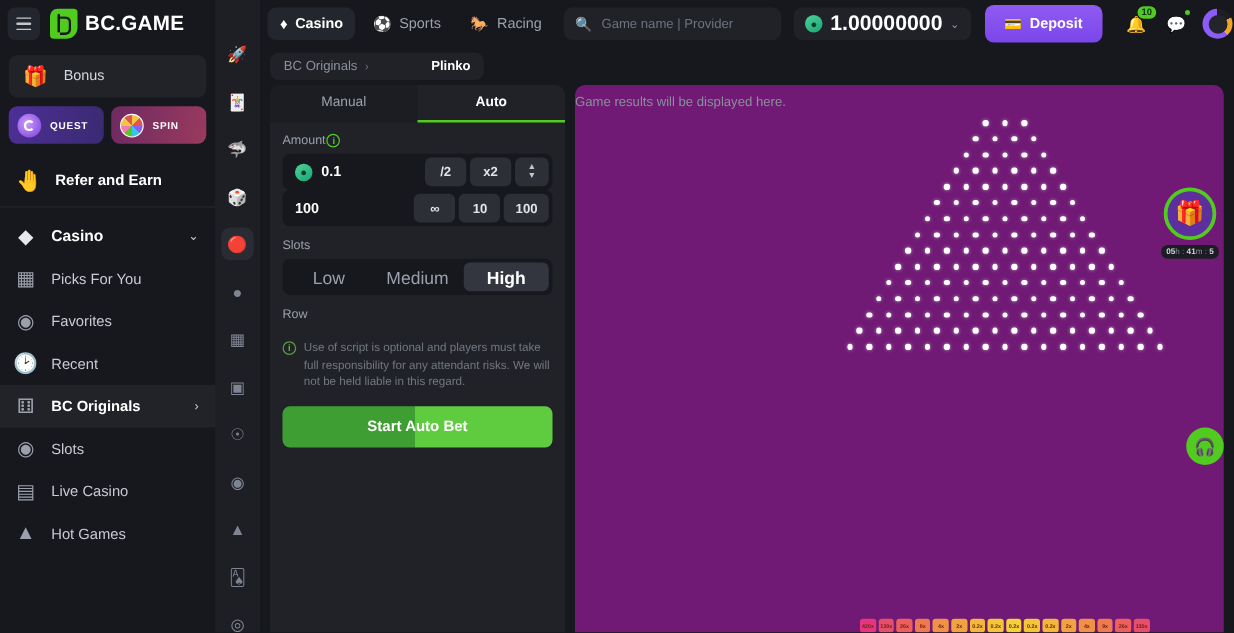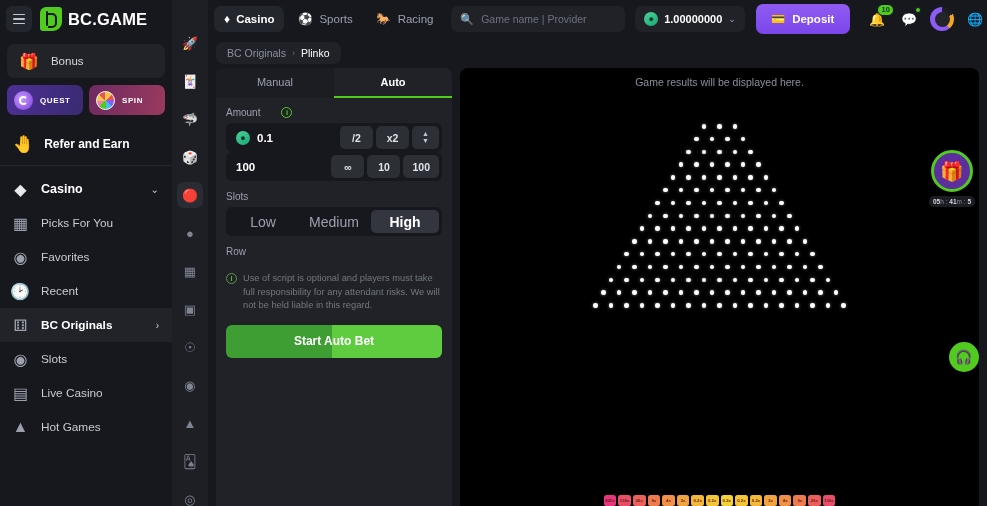--- a/index.html
+++ b/index.html
@@ -127,21 +127,21 @@
   }
   .search input::placeholder { color:#6d727e; }
   .search .si { color:#8b909c; font-size:11px; }
 
   .balance {
     height:26px;background:#202228;border-radius:7px;display:flex;align-items:center;gap:6px;
     padding:0 9px;margin-left:6px;cursor:pointer;
   }
   .coin { width:14px;height:14px;border-radius:50%;background:linear-gradient(145deg,#4fd39a,#17a673);
     display:flex;align-items:center;justify-content:center;font-size:9px;font-weight:700;color:#0f3b2a; }
-  .balance .bv { font-size:11px;font-weight:700;color:#fff; }
+  .balance .bv { font-size:17px;font-weight:700;color:#fff; }
   .balance .cv { font-size:9px;color:#9ba0ac; }
 
   .deposit {
     height:30px;background:linear-gradient(180deg,#8f5bf2,#7b46ea);border:none;border-radius:7px;
     padding: 0 16px; color:#fff;font-size:11.5px;font-weight:700;cursor:pointer;margin-left:7px;
     display:flex;align-items:center;gap:6px; font-family:"Liberation Sans",sans-serif;
   }
   .tb-icons { display:flex;align-items:center;gap:10px;margin-left:12px; }
   .tbi { position:relative;width:22px;height:22px;display:flex;align-items:center;justify-content:center;
     color:#9ba0ac;font-size:13px;cursor:pointer; }
@@ -157,38 +157,38 @@
   }
   .avatar::after{content:"";width:15px;height:15px;border-radius:50%;background:#23252b;}
 
   .breadcrumb-bar { height:30px;display:flex;align-items:center;padding-left:8px; }
   .breadcrumb {
     background:#202228;border-radius:7px;height:22px;display:flex;align-items:center;gap:6px;
     padding:0 11px;
   }
   .bc-a { font-size:10.5px;color:#8b909c;cursor:pointer; }
   .bc-s { font-size:9px;color:#6d727e; }
-  .bc-c { font-size:10.5px;color:#fff;font-weight:400; }
+  .bc-c { font-size:10.5px;color:#fff;font-weight:700;margin-left:44px; }
 
   .game-wrap { flex:1; display:flex; gap:8px; padding: 0 8px 0 8px; min-height:0; }
 
   
   .bet-panel {
     width:236px;flex:0 0 236px;background:#202228;border-radius:8px 8px 0 0;display:flex;flex-direction:column;
     overflow:hidden;
   }
   .bp-tabs { display:flex;height:30px;background:#1b1d22;flex:0 0 30px; }
   .bp-tab {
     flex:1;display:flex;align-items:center;justify-content:center;font-size:11px;color:#9ba0ac;cursor:pointer;
     border-bottom:2px solid transparent;
   }
   .bp-tab.active { color:#fff;font-weight:700;border-bottom-color:#51cb20;background:#202228;text-align:right; }
   .bp-body { padding: 9px 10px 0 10px; flex:1; display:flex;flex-direction:column; }
 
-  .flabel { font-size:10px;color:#9ba0ac;margin-bottom:5px;display:flex;align-items:center;gap:21px; }
+  .flabel { font-size:10px;color:#9ba0ac;margin-bottom:5px;display:flex;align-items:center;gap:1px; }
   .info-i {
     width:11px;height:11px;border-radius:50%;border:1px solid #51cb20;color:#51cb20;
     font-size:7.5px;display:flex;align-items:center;justify-content:center;font-weight:700;
   }
   .fgroup { display:flex; background:#17181d; border-radius:6px; height:29px; align-items:center; padding:3px; gap:3px; }
   .finput { flex:1;display:flex;align-items:center;gap:7px;padding:0 7px;min-width:0; }
   .finput input {
     flex:1;min-width:0;background:transparent;border:none;outline:none;color:#fff;font-size:11.5px;font-weight:700;
     font-family:"Liberation Sans",sans-serif;
   }
@@ -221,22 +221,22 @@
   .note p { font-size:9.3px;line-height:13.5px;color:#72777f; }
 
   .start-btn {
     margin: 12px 0 9px 0; height:33px;border:none;border-radius:6px;cursor:pointer;
     background: linear-gradient(90deg,#3f9e33 0 49%,#5fcc3f 49% 100%);
     color:#fff;font-size:12px;font-weight:700;font-family:"Liberation Sans",sans-serif;
   }
 
   
   .board {
-    flex:1;background:#000000;border-radius:8px 8px 0 0;position:relative;min-width:0;overflow:hidden;
-    display:flex;flex-direction:column;
+    flex:1;background:#701a75;border-radius:8px 8px 0 0;position:relative;min-width:0;overflow:hidden;
+    display:flex;flex-direction:row;
   }
   .board-head { height:28px;display:flex;align-items:center;justify-content:center;font-size:10.5px;color:#8b909c; }
   .plinko { flex:1;position:relative; }
   .peg-rows { position:absolute;left:0;right:0;top:28px;display:flex;flex-direction:column;align-items:center;gap:8.3px; }
   .peg-row { display:flex;gap:11px;justify-content:center; }
   .peg { width:4.5px;height:4.5px;border-radius:50%;background:#fff;box-shadow:0 0 3px rgba(255,255,255,.55); }
   .slots { position:absolute;left:0;right:0;bottom:0;display:flex;justify-content:center;gap:2px; }
   .slot {
     width:12.6px;height:11px;border-radius:2.5px;display:flex;align-items:center;justify-content:center;
     font-size:4.3px;font-weight:700;color:#6b2410;

